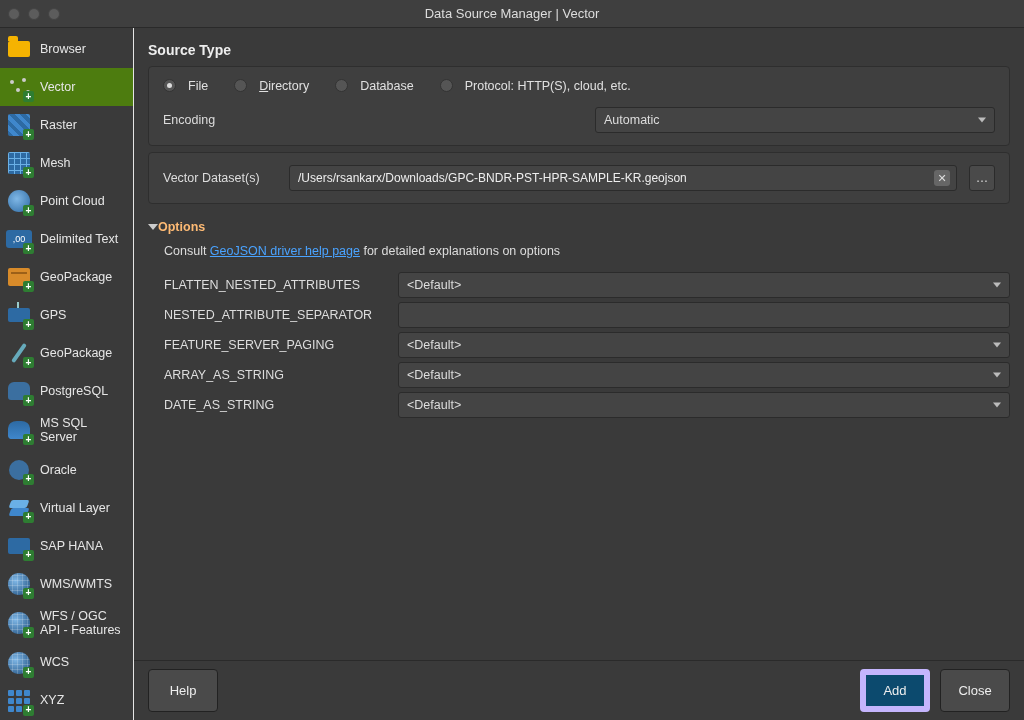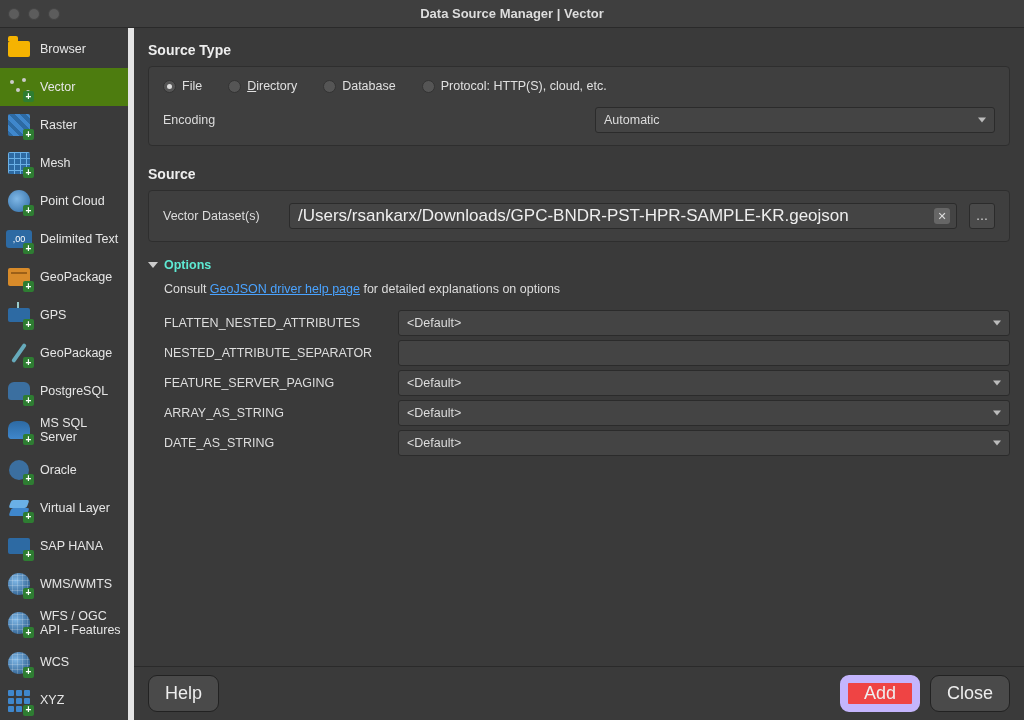--- a/index.html
+++ b/index.html
@@ -24,26 +24,25 @@
   }
   .traffic { display: flex; gap: 8px; align-items: center; }
   .tl { width: 12px; height: 12px; border-radius: 50%; background: #555; border: 1px solid #444;}
   .tl.red  { background: #5c5c5c; }
   .tl.yl   { background: #5c5c5c; }
   .tl.gr   { background: #5c5c5c; }
   .titletext {
     position: absolute; left: 0; right: 0;
     text-align: center; font-size: 13px; color: #ddd;
     pointer-events: none;
-    font-weight: bold;
   }
   .body { flex: 1; display: flex; min-height: 0; }
   .sidebar {
     width: 134px; background: #3a3a3a;
-    border-right: 6px solid #e5e5e5;
+    border-right: 1px solid #e5e5e5;
     display: flex; flex-direction: column;
     overflow-y: auto;
     padding-top: 2px;
   }
   .side-item {
     display: flex; align-items: center;
     padding: 6px 6px; gap: 8px; cursor: pointer;
     min-height: 34px;
   }
   .side-item.sel { background: #4d7c0f; }
@@ -106,21 +105,21 @@
 
   .section-title {
     color: #eee; font-weight: 600; font-size: 14px;
     padding: 14px 0 8px 0;
   }
   .panel {
     background: #3f3f3f; border: 1px solid #2e2e2e; border-radius: 4px;
     padding: 12px 14px; margin-bottom: 6px;
   }
   .row { display: flex; align-items: center; gap: 26px; }
-  .radio { display: inline-flex; align-items: center; gap: 6px; cursor: pointer; }
+  .radio { display: inline-flex; gap: 12px; cursor: pointer; }
   .rdot {
     width: 13px; height: 13px; border-radius: 50%;
     background: #555; border: 1px solid #333; position: relative;
   }
   .radio.sel .rdot::after{content:"";position:absolute;inset:3px;border-radius:50%;background:#ddd;}
   .fieldrow{ display:flex; align-items:center; gap:12px; margin-top:14px;}
   .flabel{ width: 100px; color:#ddd; }
   .flabel-narrow{ color:#ddd; }
 
   .combo {
@@ -131,50 +130,50 @@
   .combo::after{
     content:""; position:absolute; right:8px; top:50%;
     width:0;height:0;border-left:4px solid transparent;border-right:4px solid transparent;border-top:5px solid #bbb;
     transform:translateY(-50%);
   }
   .textinput{
     flex:1; height:26px; background:#444;border:1px solid #2b2b2b;border-radius:3px;
     color:#eee; padding:0 28px 0 8px; position:relative;
   }
   .textinput input{
-    width:100%;height:100%;background:transparent;border:none;outline:none;color:#eee;font-size:17px;
+    width:100%;height:100%;background:transparent;border:none;outline:none;color:#eee;font-size:12px;
   }
   .clearx{
     position:absolute;right:6px;top:50%;transform:translateY(-50%);
     width:16px;height:16px;border-radius:3px;background:#666;
     display:flex;align-items:center;justify-content:center;color:#ddd;font-size:11px;cursor:pointer;
   }
   .iconbtn{
     width:26px;height:26px;border:1px solid #2b2b2b;border-radius:3px;background:#4a4a4a;
     display:flex;align-items:center;justify-content:center;cursor:pointer;color:#ddd;
   }
 
-  .opt-head{display:flex;align-items:center;gap:6px;font-weight:600;color:#5eead4;padding:10px 0 4px 0;}
+  .opt-head{display:flex;align-items:center;font-weight:600;color:#fdba74;padding:10px 0 4px 0;}
   .tri{width:0;height:0;border-left:5px solid transparent;border-right:5px solid transparent;border-top:6px solid #ccc;}
   .opt-body{padding:0 0 4px 16px;}
   .help-line{color:#ddd;padding:6px 0 10px 0;}
   .help-line a{color:#4aa3ff;text-decoration:underline;}
   .optrow{display:flex;align-items:center;gap:4px;margin:4px 0;}
   .optlabel{width:230px;color:#ddd;}
 
   .footer{
     display:flex; align-items:center; justify-content:space-between;
     padding:8px 14px; border-top:1px solid #2a2a2a; background:#3a3a3a;
   }
   .btn{
-    min-width:70px;height:37px;padding:0 16px;border:1px solid #222;border-radius:9px;
+    min-width:70px;height:43px;padding:0 16px;border:1px solid #222;border-radius:4px;
     background:#4a4a4a;color:#eee;cursor:pointer;display:inline-flex;align-items:center;justify-content:center;
-    font-size:18px;
-  }
-  .btn.primary{background:#ef4444;border:8px solid #c4b5fd;}
+    font-size:13px;
+  }
+  .btn.primary{background:#0c4a6e;border:6px solid #c4b5fd;}
   .footer-right{display:flex;gap:10px;}
 
   
   .sidebar::-webkit-scrollbar{width:8px;}
   .sidebar::-webkit-scrollbar-thumb{background:#555;border-radius:4px;}
 
   .underline-first{text-decoration:underline;text-decoration-thickness:1px;}
 </style>
 </head>
 <body>
@@ -360,21 +359,20 @@
             </div>
         <div class="fieldrow">
           <div class="flabel">Encoding</div>
           <div style="flex:1 0 240px"></div>
           <div class="combo" style="flex:0 0 400px">
             <span>Automatic</span>
           </div>
         </div>
       </div>
 
-      <div class="section-title">Source</div>
       <div class="panel">
         <div class="fieldrow" style="margin-top:0">
           <div class="flabel-narrow" style="width:114px">Vector Dataset(s)</div>
           <div class="textinput">
             <input value="/Users/rsankarx/Downloads/GPC-BNDR-PST-HPR-SAMPLE-KR.geojson" style="">
             <div class="clearx">✕</div>
           </div>
           <div class="iconbtn">
             <span>…</span>
           </div>

